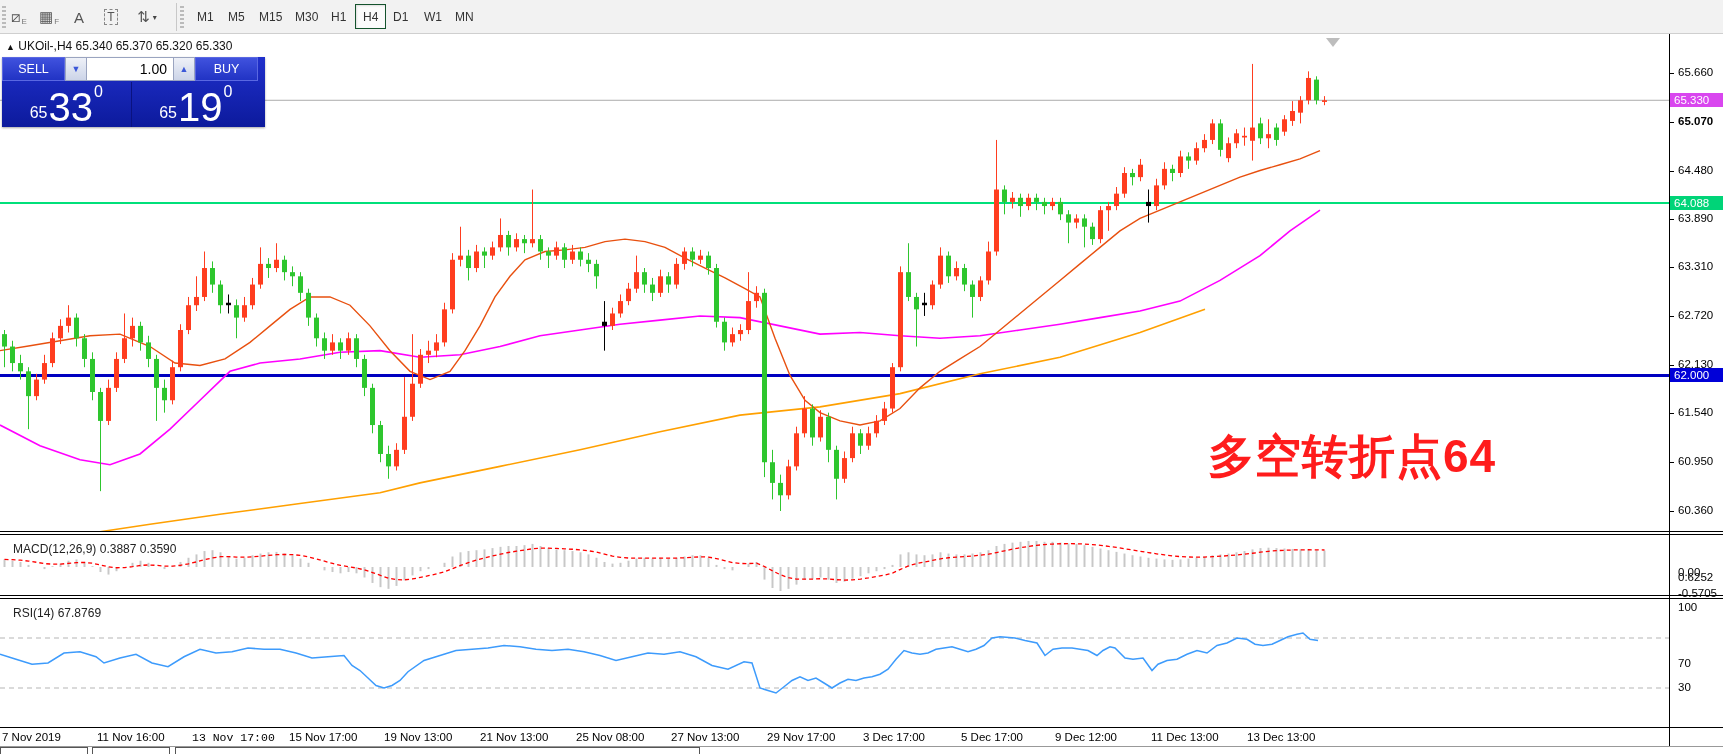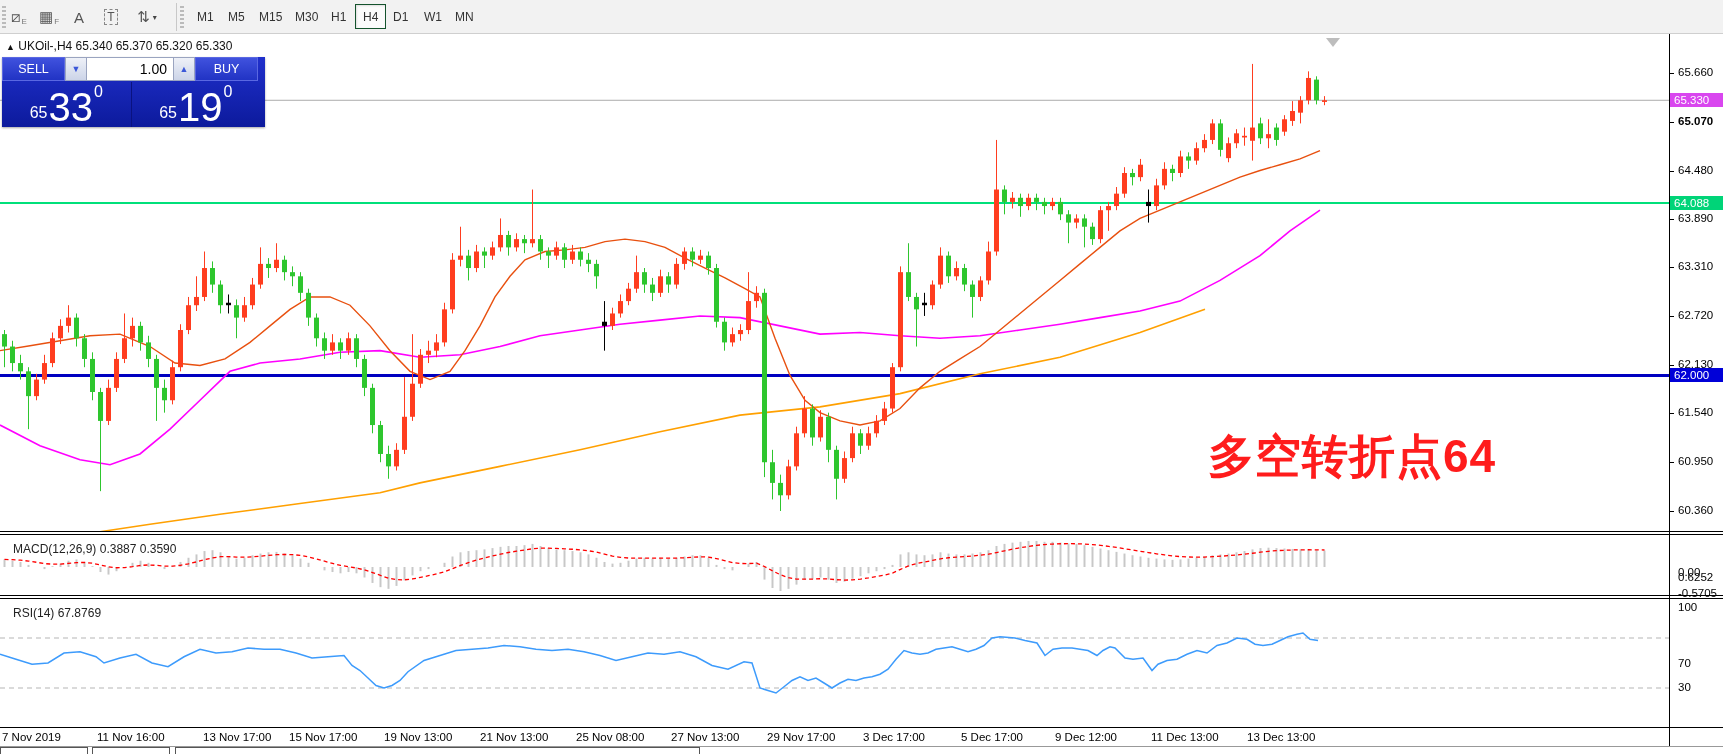--- a/index.html
+++ b/index.html
@@ -667,21 +667,21 @@
       <div class="ax-marker" style="top: 161.91px; background: rgb(0, 212, 120);">64.088</div>
       <div class="ax-marker" style="top: 334.462px; background: rgb(0, 0, 216);">62.000</div>
       <div class="ax-lab" style="top: 511px; margin-top: 26px;">0.6252</div>
       <div class="ax-lab" style="top: 532px;">0.00</div>
       <div class="ax-lab" style="top: 553px;">-0.5705</div>
       <div class="ax-lab" style="top: 567px;">100</div>
       <div class="ax-lab" style="top: 597px; margin-top: 26px;">70</div>
       <div class="ax-lab" style="top: 647px;">30</div>
       <div class="time-lab" style="left: 2px;">7 Nov 2019</div>
       <div class="time-lab" style="left: 97px;">11 Nov 16:00</div>
-      <div class="time-lab" style="left: 203px;">13 Nov 17:00</div>
+      <div class="time-lab" style="left: 192px; font-family: Liberation Mono, monospace;">13 Nov 17:00</div>
       <div class="time-lab" style="left: 289px;">15 Nov 17:00</div>
       <div class="time-lab" style="left: 384px;">19 Nov 13:00</div>
       <div class="time-lab" style="left: 480px;">21 Nov 13:00</div>
       <div class="time-lab" style="left: 576px;">25 Nov 08:00</div>
       <div class="time-lab" style="left: 671px;">27 Nov 13:00</div>
       <div class="time-lab" style="left: 767px;">29 Nov 17:00</div>
       <div class="time-lab" style="left: 863px;">3 Dec 17:00</div>
       <div class="time-lab" style="left: 961px;">5 Dec 17:00</div>
       <div class="time-lab" style="left: 1055px;">9 Dec 12:00</div>
       <div class="time-lab" style="left: 1151px;">11 Dec 13:00</div>

